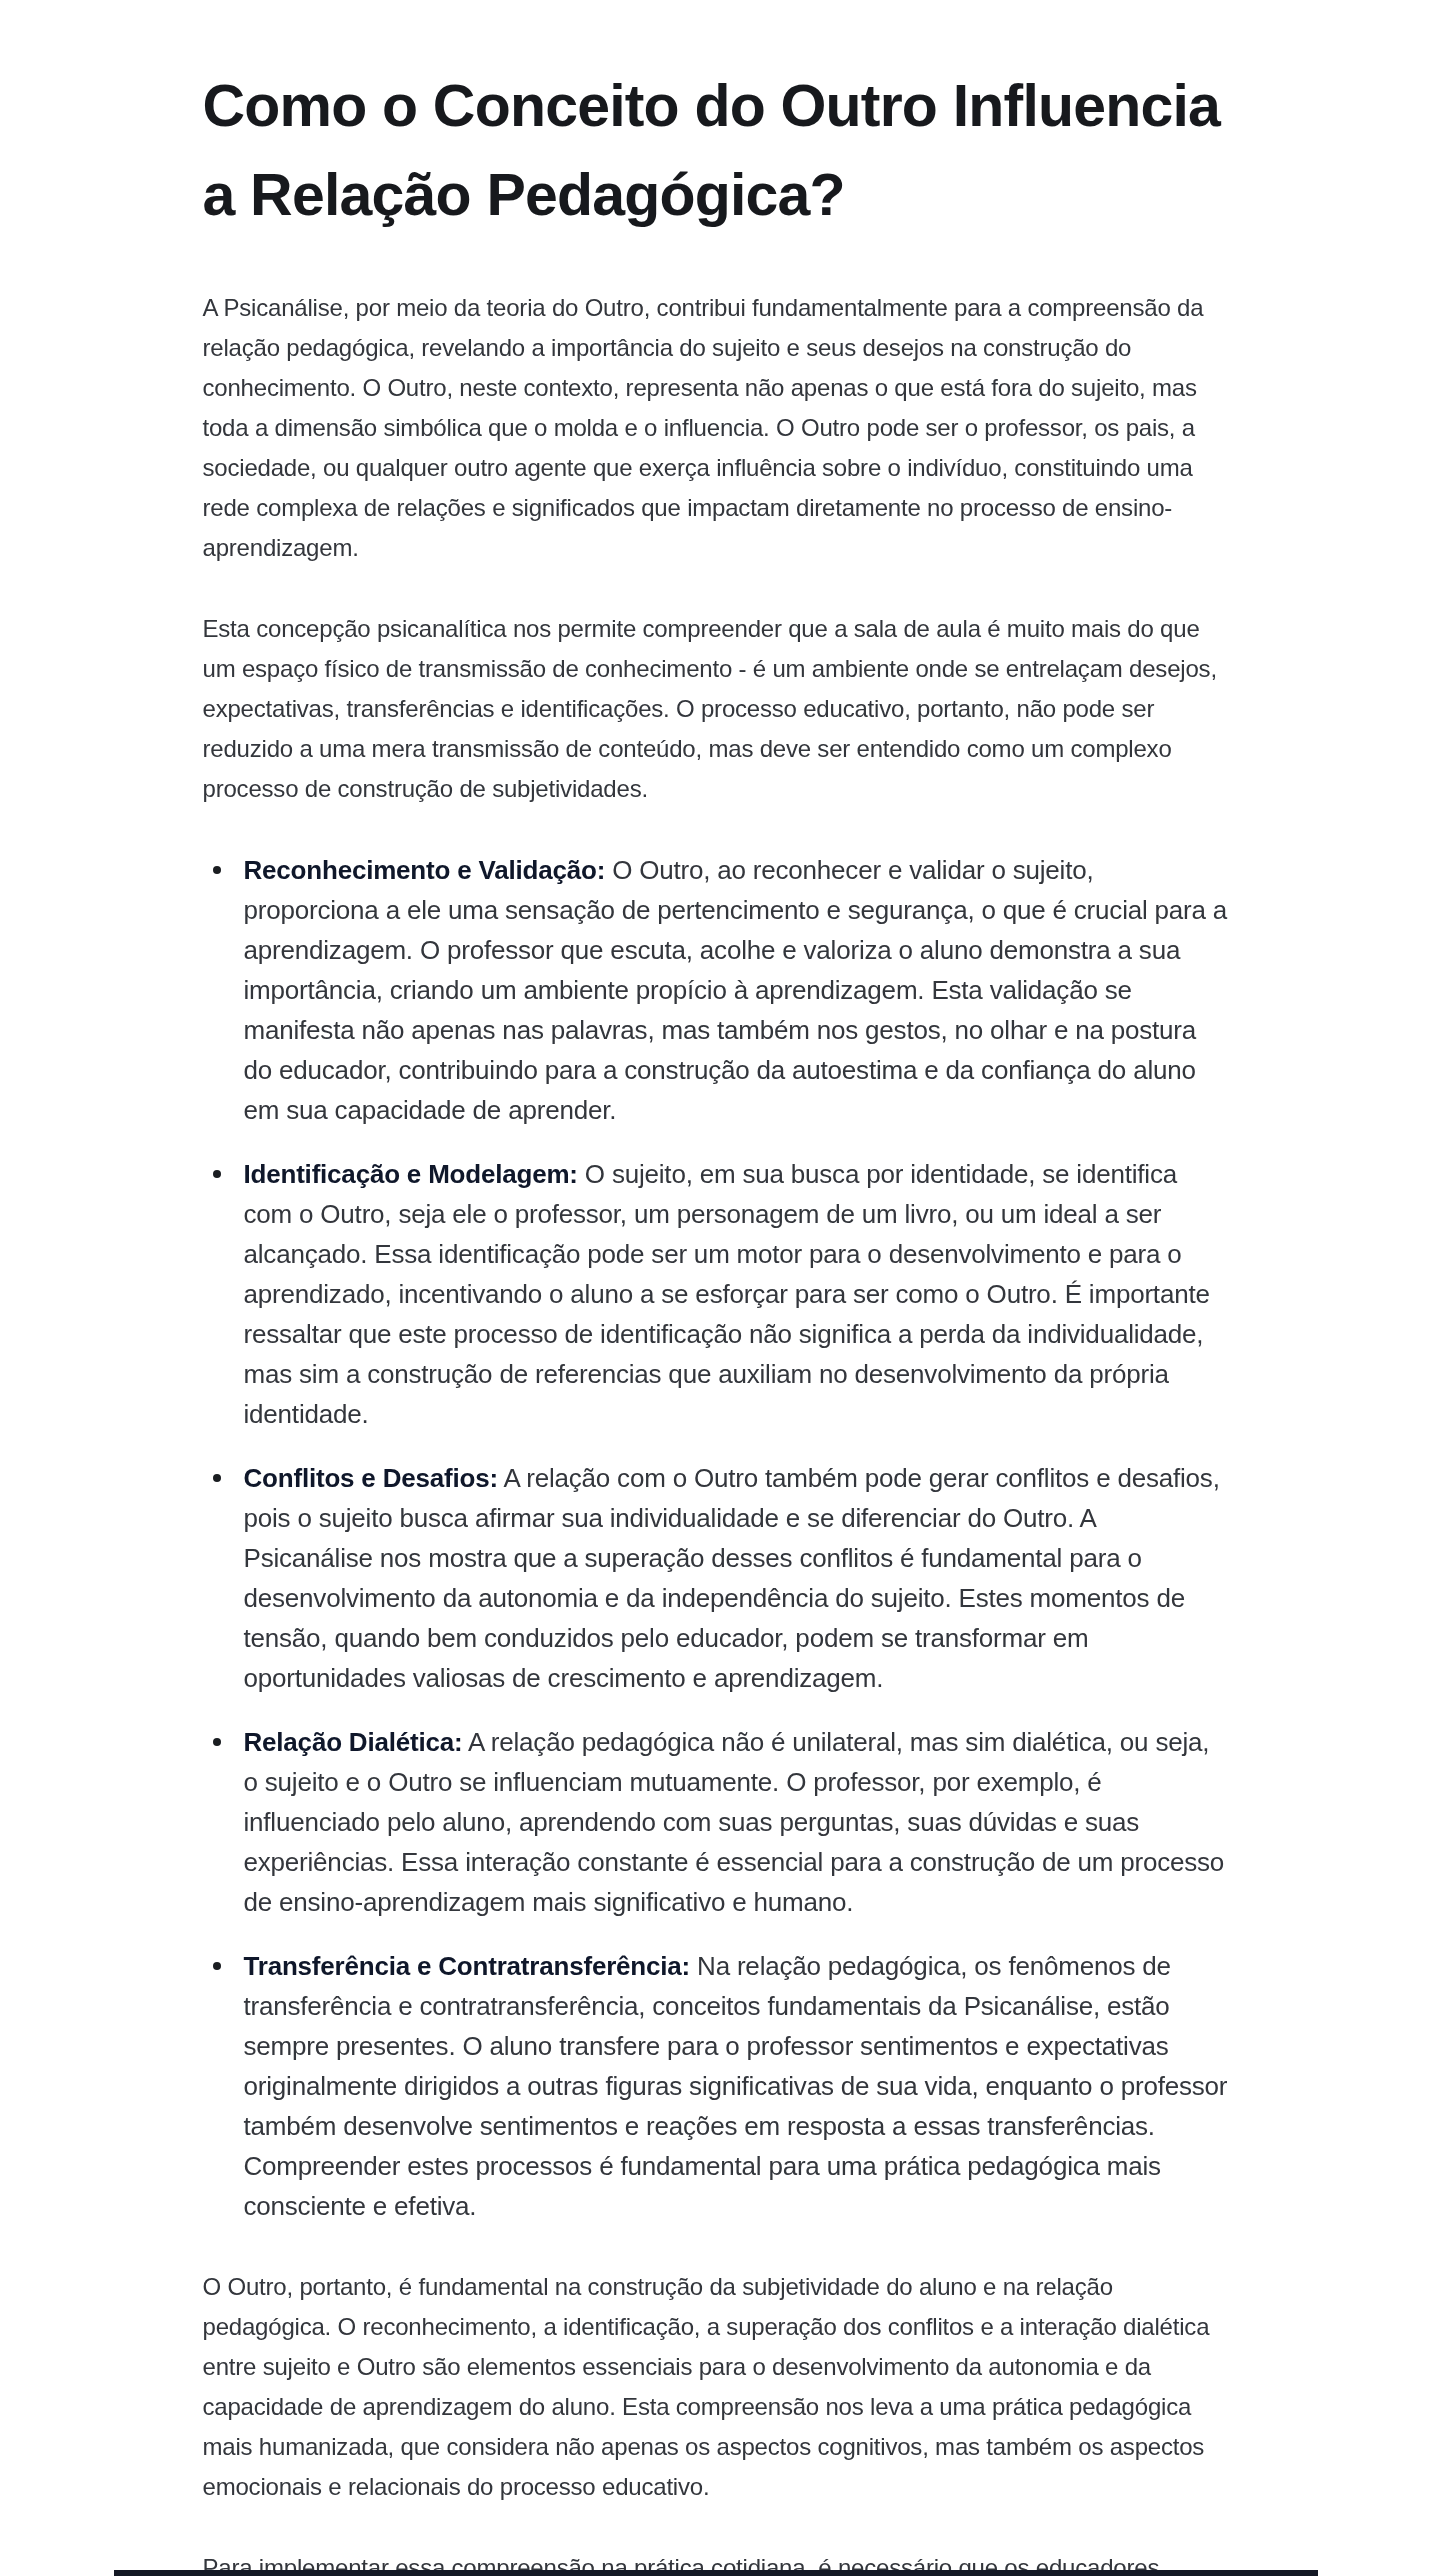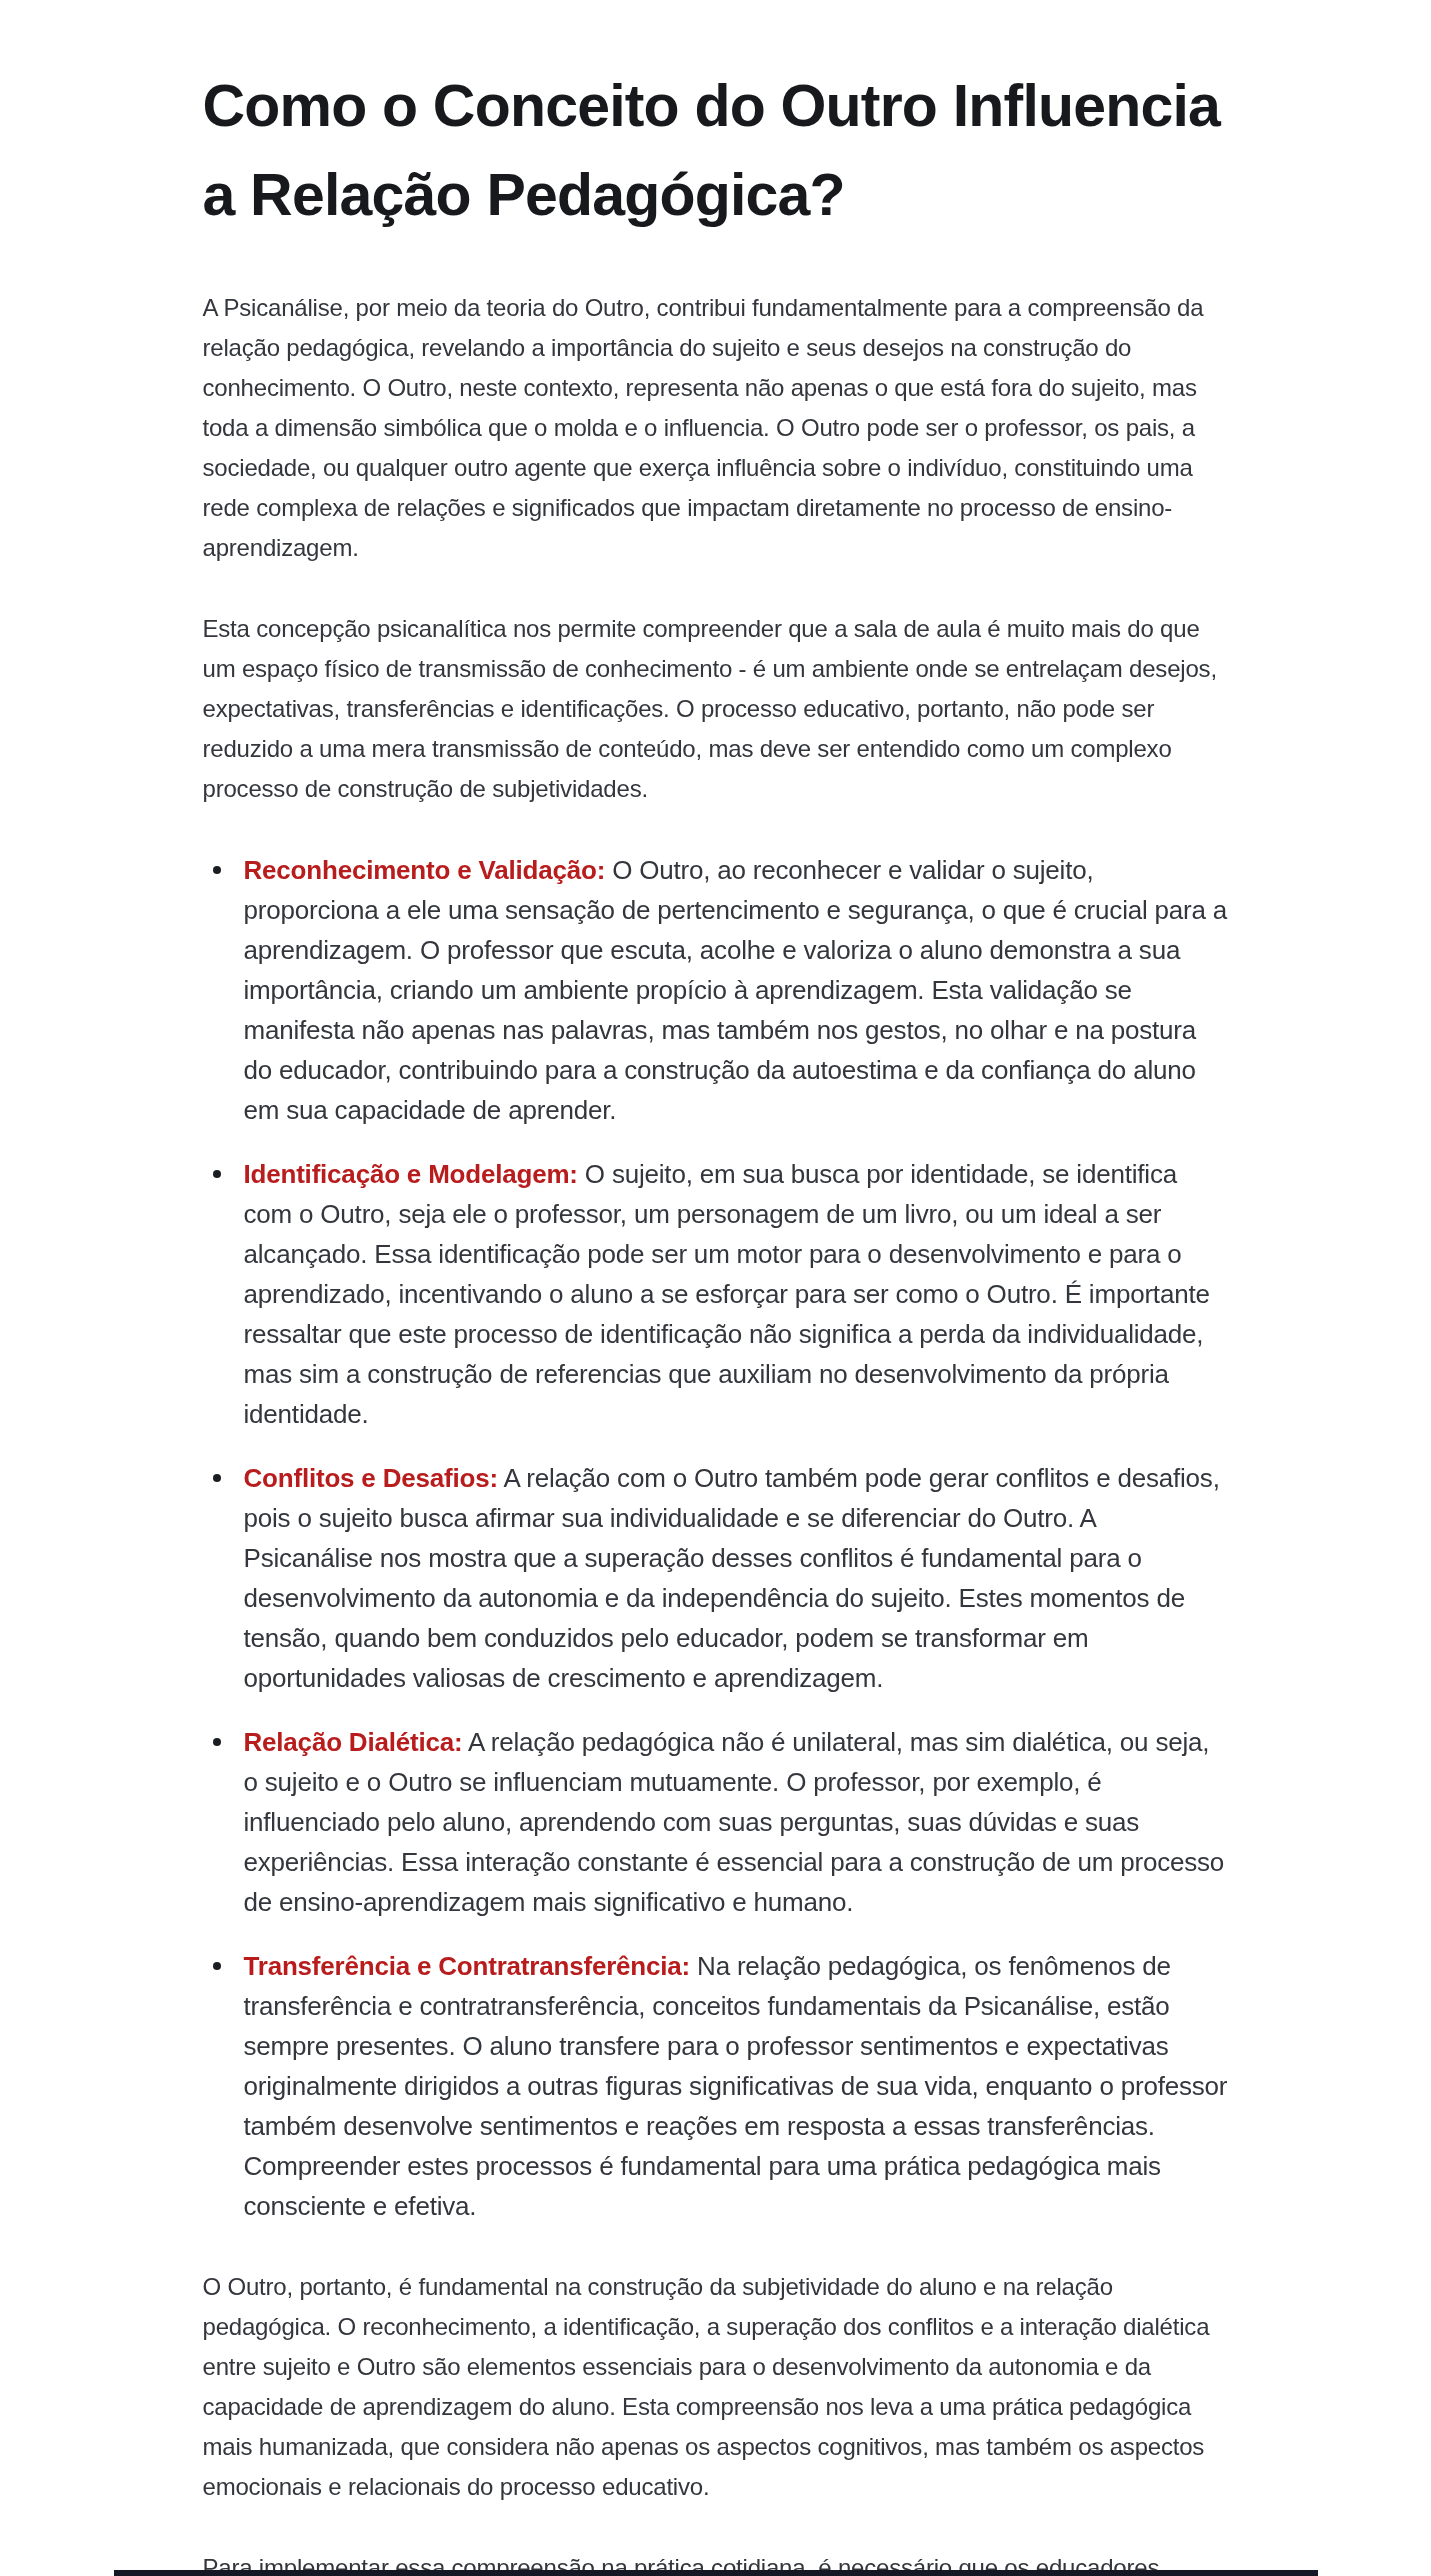--- a/index.html
+++ b/index.html
@@ -61,21 +61,21 @@
     position: absolute;
     left: 10.3px;
     top: 16px;
     width: 8px;
     height: 8px;
     border-radius: 50%;
     background: #1a1d21;
   }
   .point-lead {
     font-weight: 700;
-    color: #b91c1c;
+    color: #0f172a;
   }
   .footer-bar {
     position: absolute;
     left: 0;
     bottom: 0;
     width: 100%;
     height: 5.6px;
     background: #141824;
   }
 </style>

